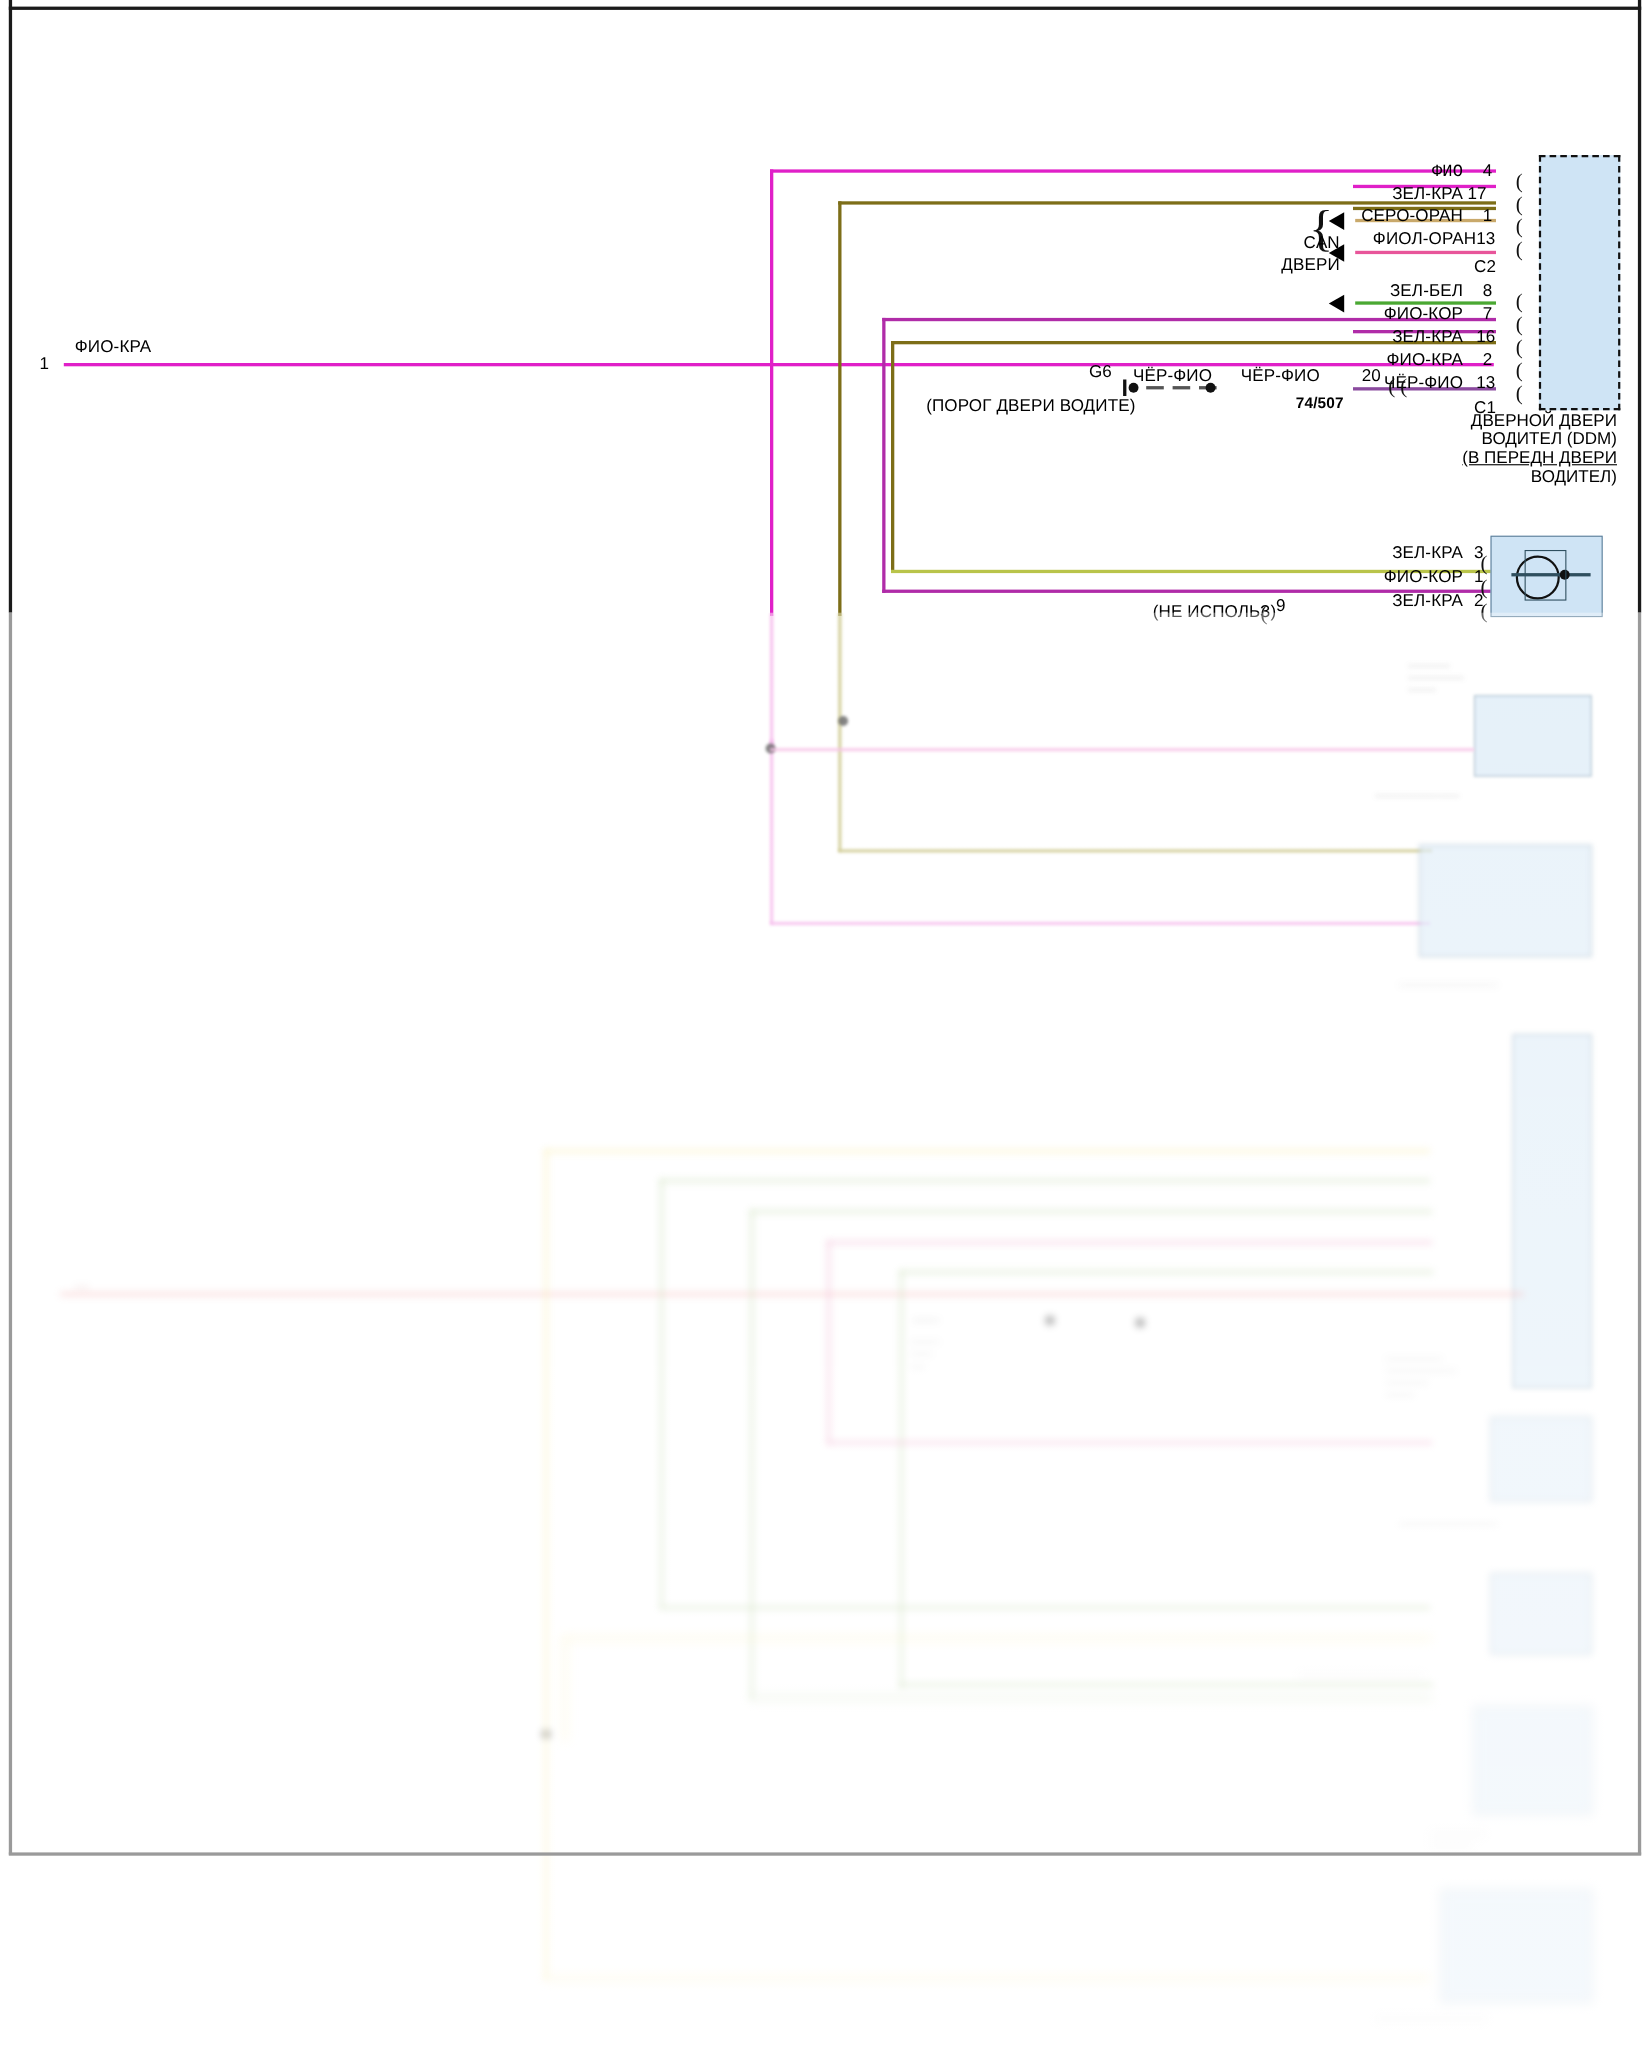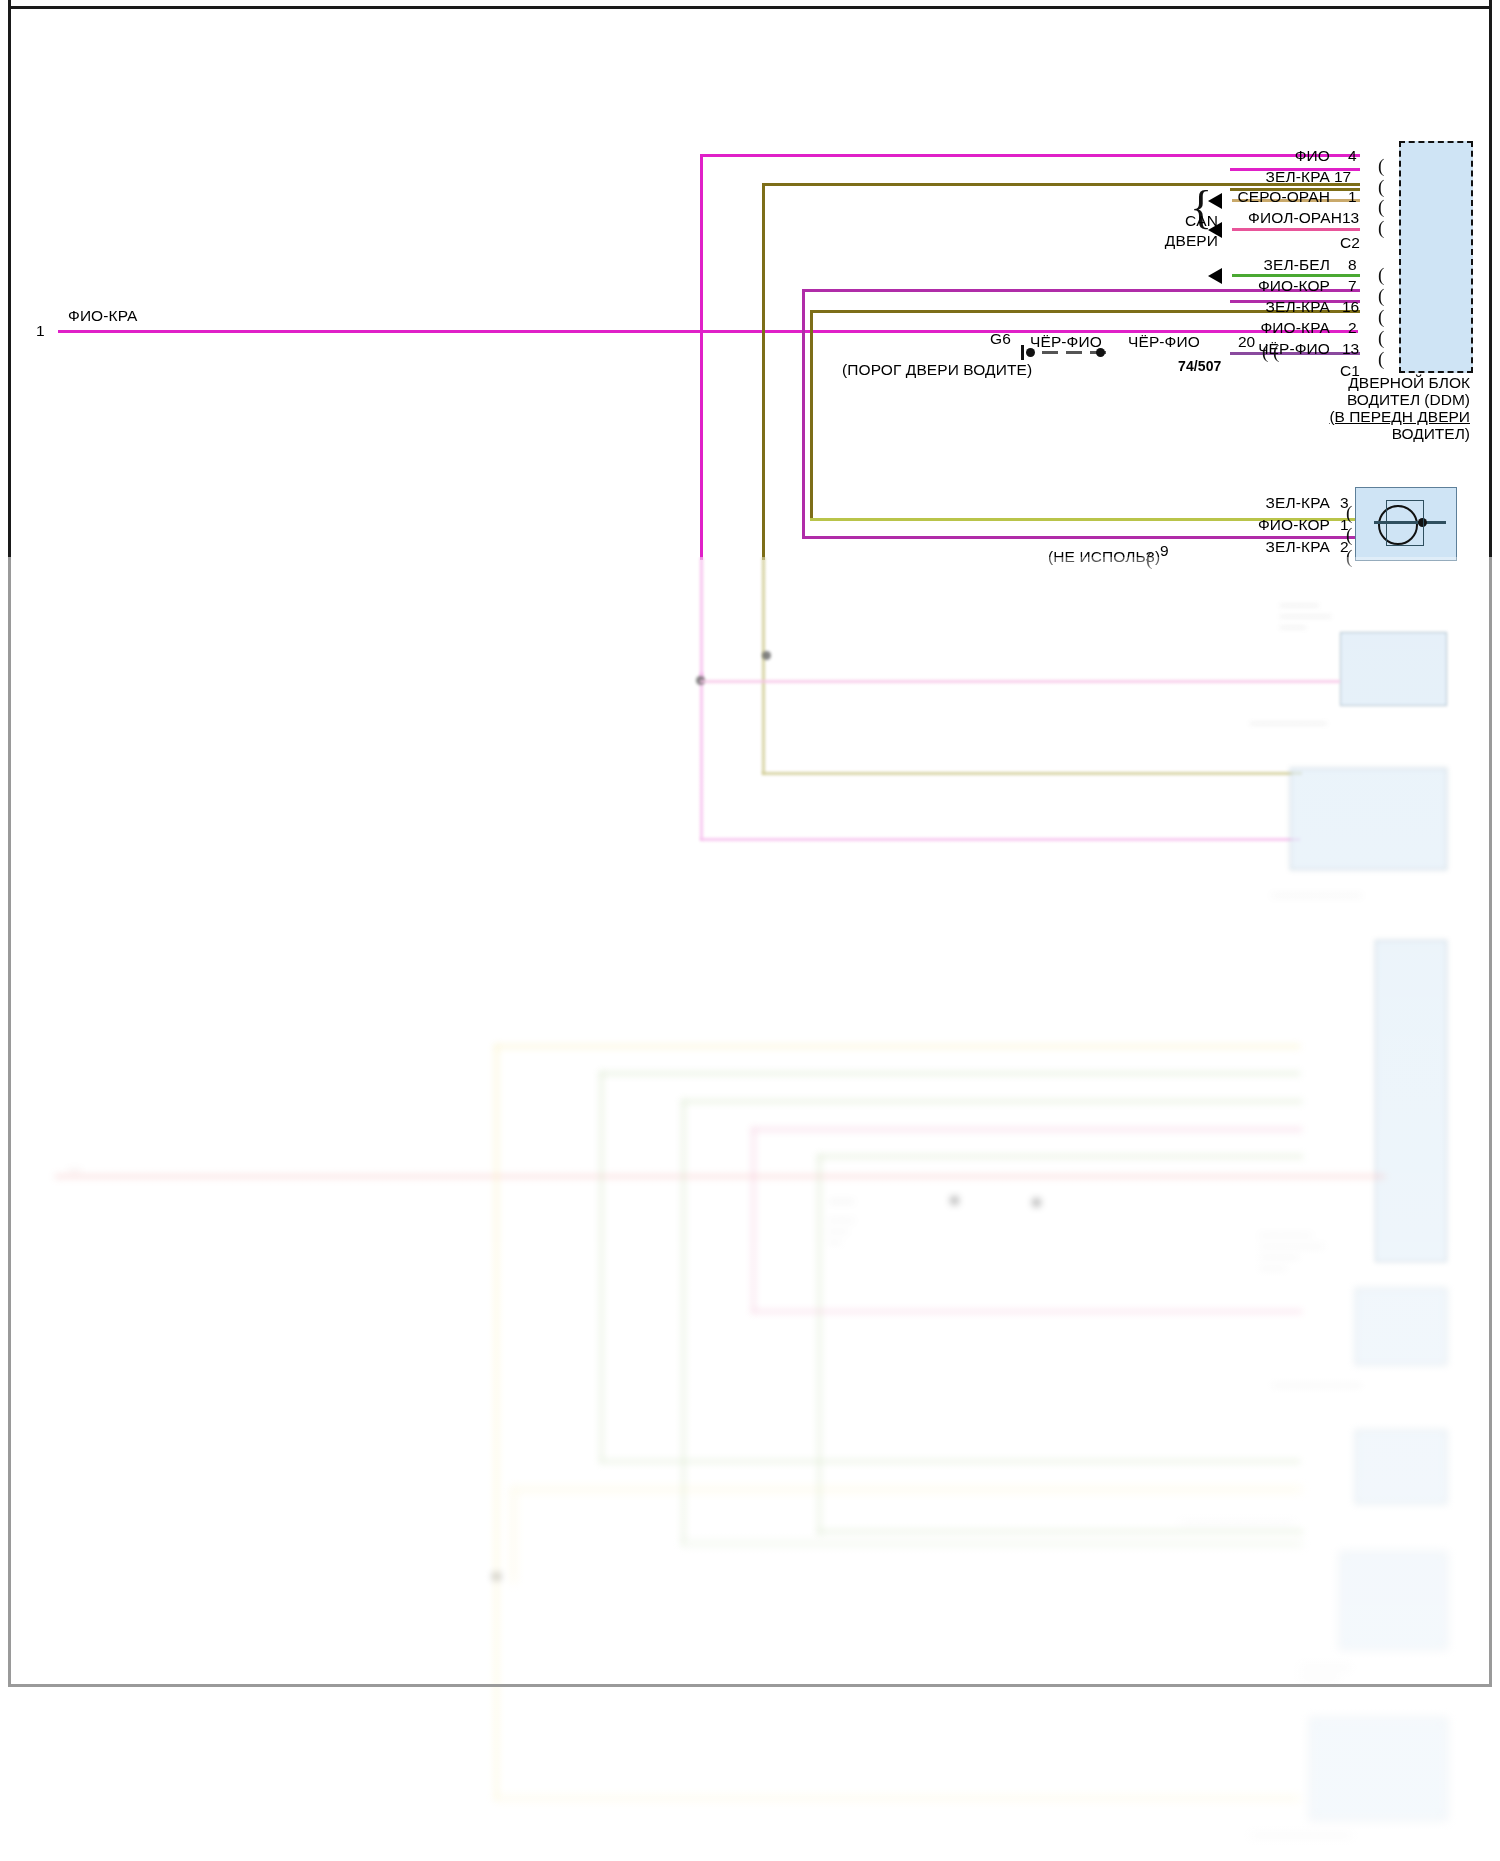--- a/index.html
+++ b/index.html
@@ -94,21 +94,21 @@
   <div class="arrowL" style="left:1208px;top:222px;"></div>
   <div class="arrowL" style="left:1208px;top:268px;"></div>
 
   <div class="brace" style="left:1190px;top:185px;">{</div>
   <div class="lbl" style="left:1158px;top:212px;text-align:right;width:60px;">CAN</div>
   <div class="lbl" style="left:1148px;top:232px;text-align:right;width:70px;">ДВЕРИ</div>
 
   <div class="conn-box" style="left:1399px;top:141px;width:70px;height:228px;"></div>
 
   <div class="w wh" style="left:1230px;top:168px;width:130px;background:#e020c8;"></div>
-  <div class="lbl r" style="left:1060px;top:147px;width:270px;">ФИО</div>
+  <div class="lbl r" style="left:1060px;top:147px;width:270px;font-family:Liberation Mono, monospace;">ФИО</div>
   <div class="pin" style="left:1348px;top:147px;">4</div>
   <div class="brk" style="left:1378px;top:155px;">(</div>
 
   <div class="w wh" style="left:1230px;top:188px;width:130px;background:#7d6e18;"></div>
   <div class="lbl r" style="left:1040px;top:168px;width:290px;">ЗЕЛ-КРА</div>
   <div class="pin" style="left:1334px;top:168px;">17</div>
   <div class="brk" style="left:1378px;top:176px;">(</div>
 
   <div class="lbl r" style="left:1030px;top:188px;width:300px;">СЕРО-ОРАН</div>
   <div class="pin" style="left:1348px;top:188px;">1</div>
@@ -137,21 +137,21 @@
   <div class="pin" style="left:1348px;top:319px;">2</div>
   <div class="brk" style="left:1378px;top:327px;">(</div>
 
   <div class="w wh" style="left:1230px;top:352px;width:130px;background:#8a4a9e;"></div>
   <div class="lbl r" style="left:1046px;top:340px;width:284px;">ЧЁР-ФИО</div>
   <div class="pin" style="left:1342px;top:340px;">13</div>
   <div class="brk" style="left:1378px;top:348px;">(</div>
 
   <div class="lbl" style="left:1340px;top:362px;">C1</div>
 
-  <div class="ttl" style="left:1180px;top:374px;width:290px;">ДВЕРНОЙ БЛОК</div>
+  <div class="ttl" style="left:1180px;top:374px;width:290px;">ДВЕРНОЙ ДВЕРИ</div>
   <div class="ttl" style="left:1180px;top:391px;width:290px;">ВОДИТЕЛ (DDM)</div>
   <div class="ttl" style="left:1180px;top:408px;width:290px;text-decoration:underline;">(В ПЕРЕДН ДВЕРИ</div>
   <div class="ttl" style="left:1180px;top:425px;width:290px;">ВОДИТЕЛ)</div>
 
   <div class="lbl" style="left:990px;top:330px;">G6</div>
   <div class="gndbar" style="left:1021px;top:345px;"></div>
   <div class="dot" style="left:1026px;top:348px;"></div>
   <div class="dash" style="left:1042px;top:351px;width:16px;"></div>
   <div class="dash" style="left:1066px;top:351px;width:16px;"></div>
   <div class="dash" style="left:1090px;top:351px;width:16px;"></div>

